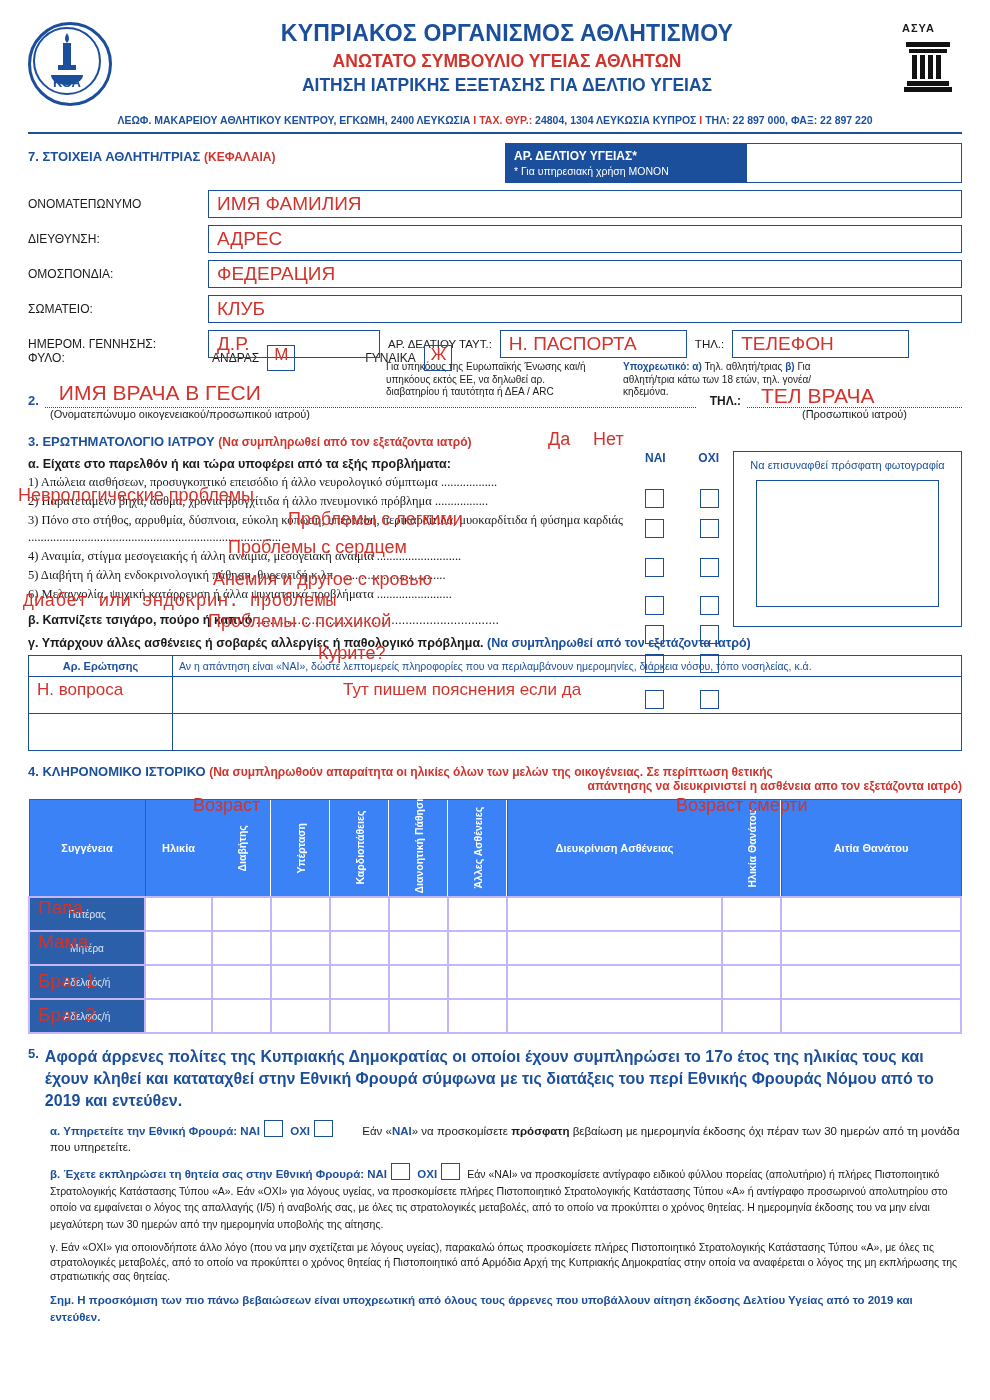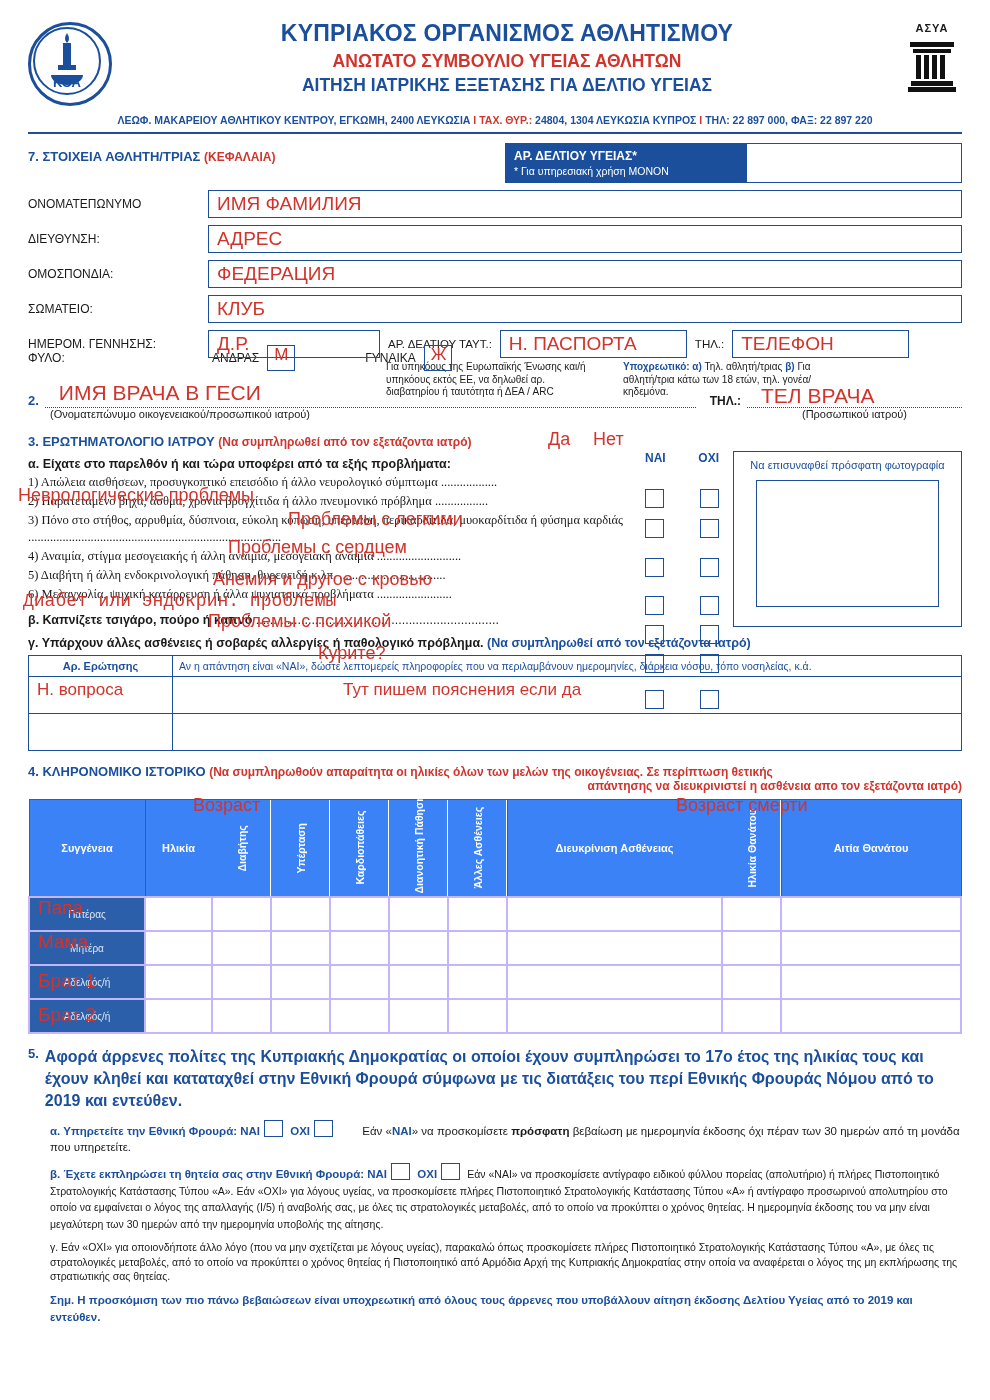--- a/index.html
+++ b/index.html
@@ -13,21 +13,21 @@
 
   
   .hdr{display:flex;align-items:flex-start;gap:10px;}
   .koa-logo{width:78px;height:78px;flex:0 0 78px;border:3px solid #1b4f9c;border-radius:50%;
     position:relative;margin-top:4px;}
   .koa-logo svg{position:absolute;left:0;top:0;}
   .hdr-text{flex:1;text-align:center;margin-top:2px;}
   .hdr-text .l1{font-family:"Liberation Sans",sans-serif;font-weight:bold;font-size:23px;color:#1b4f9c;letter-spacing:.2px;}
   .hdr-text .l2{font-family:"Liberation Sans",sans-serif;font-weight:bold;font-size:17.5px;color:#d0342c;margin-top:4px;}
   .hdr-text .l3{font-family:"Liberation Sans",sans-serif;font-weight:bold;font-size:17.5px;color:#1b4f9c;margin-top:3px;}
-  .asya{width:60px;flex:0 0 60px;text-align:center;margin-top:4px;}
+  .asya{width:60px;flex:0 0 60px;text-align:left;margin-top:4px;}
   .asya .ttl{font-family:"Liberation Sans",sans-serif;font-size:11px;font-weight:bold;color:#1a1a1a;letter-spacing:1px;}
   .asya .col{margin-top:2px;}
 
   .addr{margin-top:8px;font-family:"Liberation Sans",sans-serif;font-size:10.5px;font-weight:bold;color:#1b4f9c;text-align:center;
     border-bottom:2px solid #1b4f9c;padding-bottom:6px;}
   .addr .red{color:#d0342c;}
 
   
   .s1row{display:flex;align-items:stretch;margin-top:9px;}
   .s1title{font-family:"Liberation Sans",sans-serif;font-weight:bold;font-size:13px;color:#1b4f9c;padding-top:6px;flex:1;}

